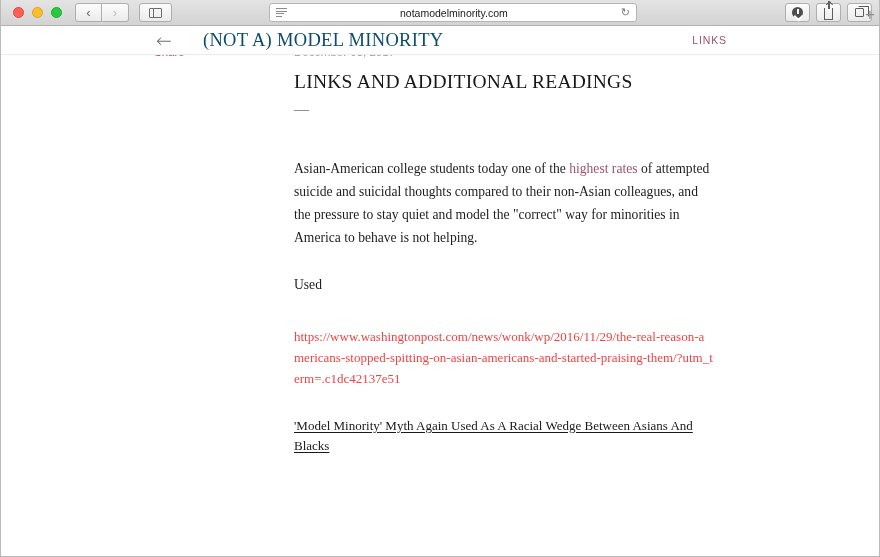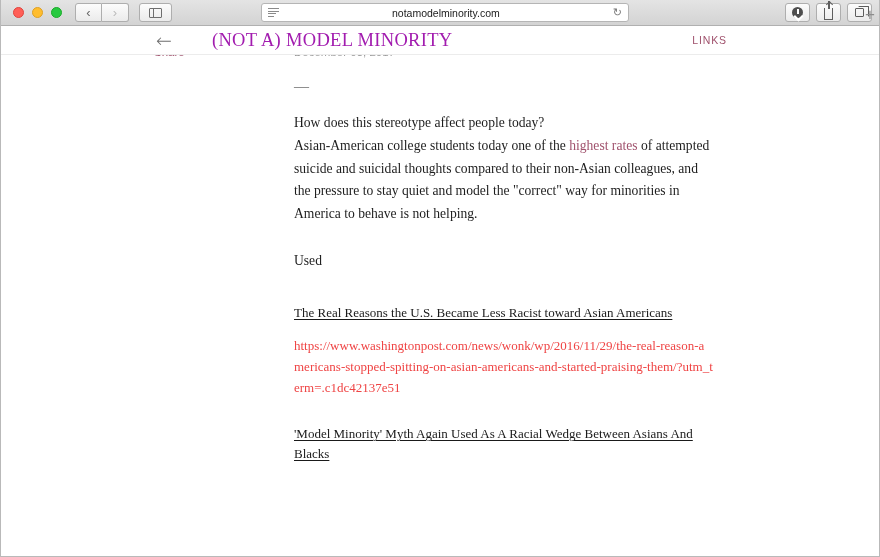--- a/index.html
+++ b/index.html
@@ -86,21 +86,21 @@
   .sidebar-glyph::after {
     content: "";
     position: absolute;
     left: 3px; top: -1px; bottom: -1px;
     width: 1px;
     background: #6e6e6e;
   }
 
   .urlbar {
     position: absolute;
-    left: 260px;
+    left: 268px;
     width: 368px;
     height: 19px;
     background: #ffffff;
     border: 1px solid #b5b5b5;
     border-radius: 3px;
     display: flex;
     align-items: center;
     padding: 0 6px;
   }
   .url-text {
@@ -243,25 +243,25 @@
     left: 155px;
     font-size: 19px;
     color: #6f6f6f;
     line-height: 1;
     font-family: "DejaVu Sans", sans-serif;
     font-weight: 300;
   }
 
   .site-title {
     position: absolute;
-    left: 211px;
+    left: 202px;
     font-family: "Liberation Serif", serif;
     font-size: 18.5px;
     letter-spacing: 0.3px;
-    color: #a21caf;
+    color: #0c4a6e;
     white-space: nowrap;
   }
 
   .search-link {
     position: absolute;
     right: 152px;
     font-family: "Liberation Sans", sans-serif;
     font-size: 10.5px;
     letter-spacing: 0.9px;
     color: #a0526d;
@@ -422,33 +422,33 @@
       <span class="search-link">LINKS</span>
     </div>
 
     <div class="meta-row">
       <span class="meta-share">Share</span>
       <span class="meta-date">December 03, 2017</span>
     </div>
 
     <div class="article">
 
+      <h1>LINKS AND ADDITIONAL READINGS</h1>
       <div class="rule-dash">—</div>
 
       <p class="lede">
-        <span>How does this stereotype affect people today?</span><br>
+        <br>
         <span>Asian-American college students today one of the </span><a class="inline-link">highest rates</a><span> of attempted suicide and suicidal thoughts compared to their non-Asian colleagues, and the pressure to stay quiet and model the "correct" way for minorities in America to behave is not helping.</span>
       </p>
 
       <p class="section-label">Used</p>
 
       <div class="link-list">
 
         <div class="link-block">
-          <a class="link-title">The Real Reasons the U.S. Became Less Racist toward Asian Americans</a>
           <div class="link-url">https://www.washingtonpost.com/news/wonk/wp/2016/11/29/the-real-reason-americans-stopped-spitting-on-asian-americans-and-started-praising-them/?utm_term=.c1dc42137e51</div>
         </div>
 
 
         <div class="link-block">
           <a class="link-title">'Model Minority' Myth Again Used As A Racial Wedge Between Asians And Blacks</a>
           
         </div>
 
       </div>

